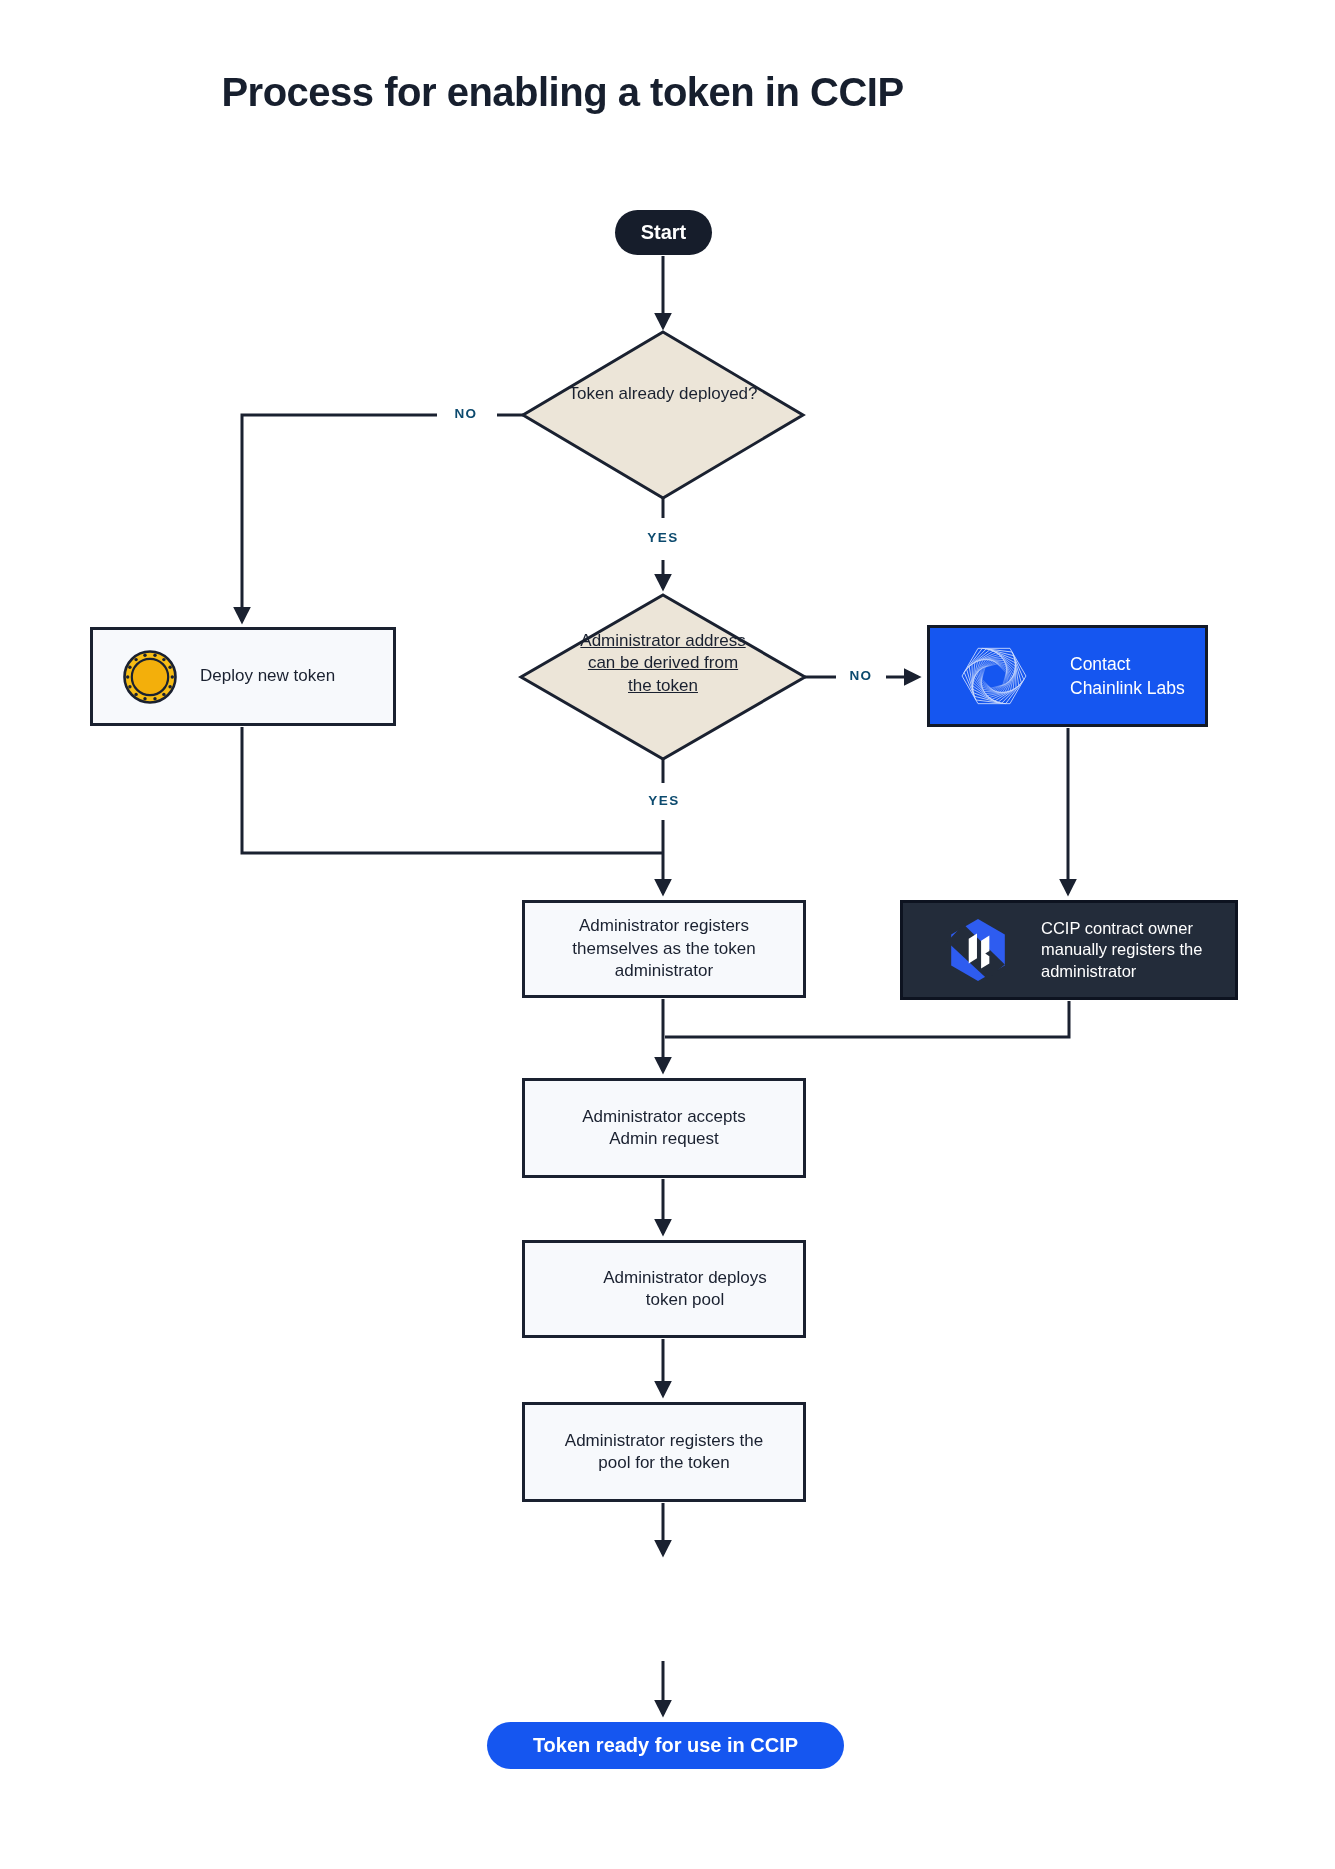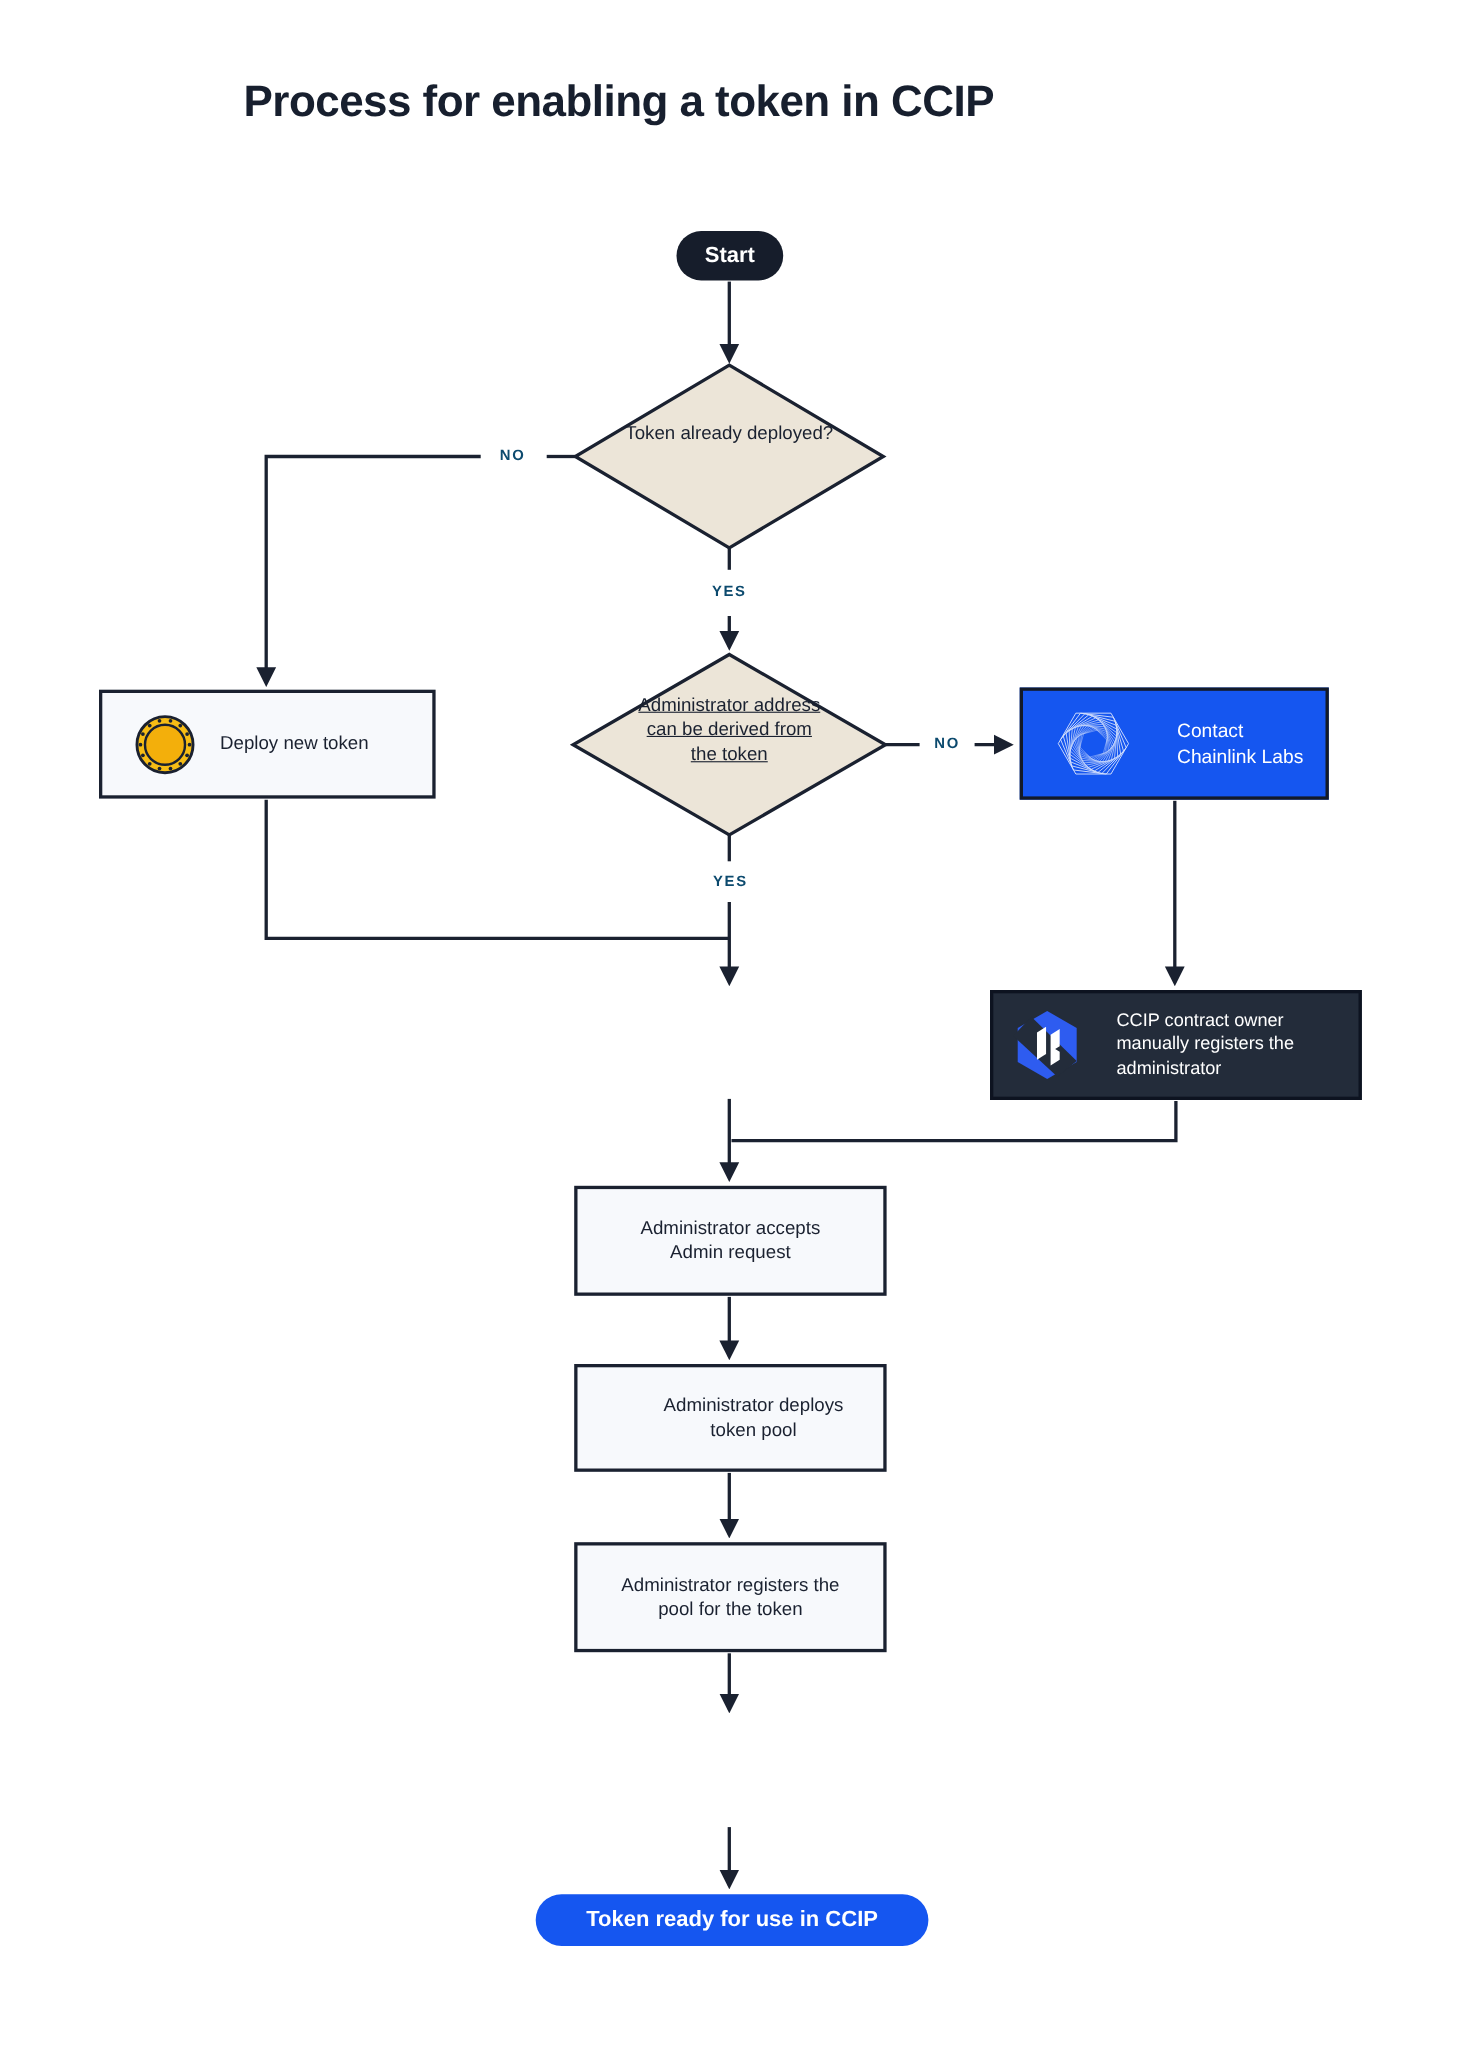--- a/index.html
+++ b/index.html
@@ -17,21 +17,21 @@
   .node{position:absolute;box-sizing:border-box;border:3px solid #1A2130;background:#F7F9FC;
         display:flex;align-items:center;justify-content:center;text-align:center;
         font-size:17px;line-height:1.32;z-index:2;}
   .node.center-col{left:522px;width:284px;padding:0 18px;}
   .node.deploy{left:90px;top:627px;width:306px;height:99px;justify-content:flex-start;
         text-align:left;padding:0 16px 0 29px;gap:22px;}
   .node.blue{left:927px;top:625px;width:281px;height:102px;background:#1556F0;border-color:#131A28;
         color:#ffffff;justify-content:flex-start;text-align:left;padding:0 10px 0 30px;gap:26px;
         font-size:17.5px;line-height:1.4;}
   .node.dark{left:900px;top:900px;width:338px;height:100px;background:#232C3A;border-color:#0D1320;
-        color:#ffffff;justify-content:flex-start;text-align:left;padding:0 8px 0 16px;gap:30px;
+        color:#ffffff;justify-content:flex-end;text-align:left;padding:0 8px 0 16px;gap:30px;
         font-size:16.5px;line-height:1.3;}
   .diamond-label{position:absolute;text-align:center;font-size:17px;line-height:1.32;z-index:2;}
   .edge-label{position:absolute;width:64px;text-align:center;font-size:13.5px;font-weight:700;
         letter-spacing:1.5px;color:#0c4a6e;z-index:2;}
   .icon{flex:0 0 auto;display:flex;align-items:center;justify-content:center;}
   .dtext{flex:1 1 auto;}
   .deploy .dtext{text-align:center;flex:none;}
 </style>
 </head>
 <body>
@@ -144,20 +144,23 @@
       <svg width="66" height="66" viewBox="0 0 64 64">
         <path d="M32,2 L58,17 L58,47 L32,62 L6,47 L6,17 Z" fill="#2E5CF0"></path>
         <path d="M2,24 L18,7 L58,46 L41,60 Z" fill="#232C3A"></path>
         <path d="M23,21 L31,16 L31,40 L23,45 Z" fill="#ffffff"></path>
         <path d="M35,23 L43,18 L43,33 L39,35.5 L43,38 L43,45 L35,50 Z" fill="#ffffff"></path>
       </svg>
     </span>
     <span class="dtext" style="max-width:186px;">CCIP contract owner manually registers the administrator</span>
   </div>
 
+  <div class="node center-col" style="top:900px;height:98px;">
+    <span>Administrator registers themselves as the token administrator</span>
+  </div>
 
   <div class="node center-col" style="top:1078px;height:100px;">
     <span style="max-width:200px;">Administrator accepts Admin request</span>
   </div>
 
   <div class="node center-col" style="top:1240px;height:98px;justify-content:flex-end;">
     <span style="max-width:200px;">Administrator deploys token pool</span>
   </div>
 
   <div class="node center-col" style="top:1402px;height:100px;">

